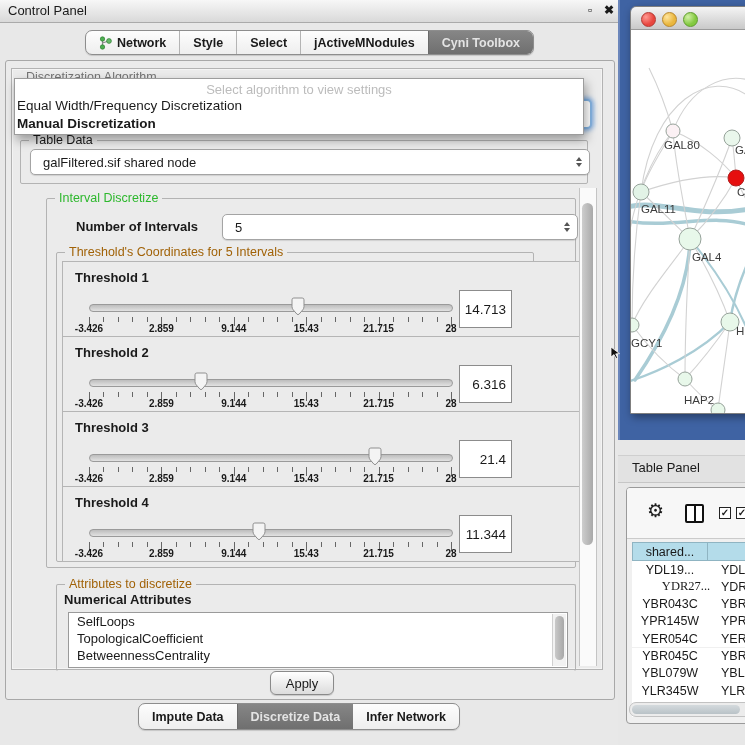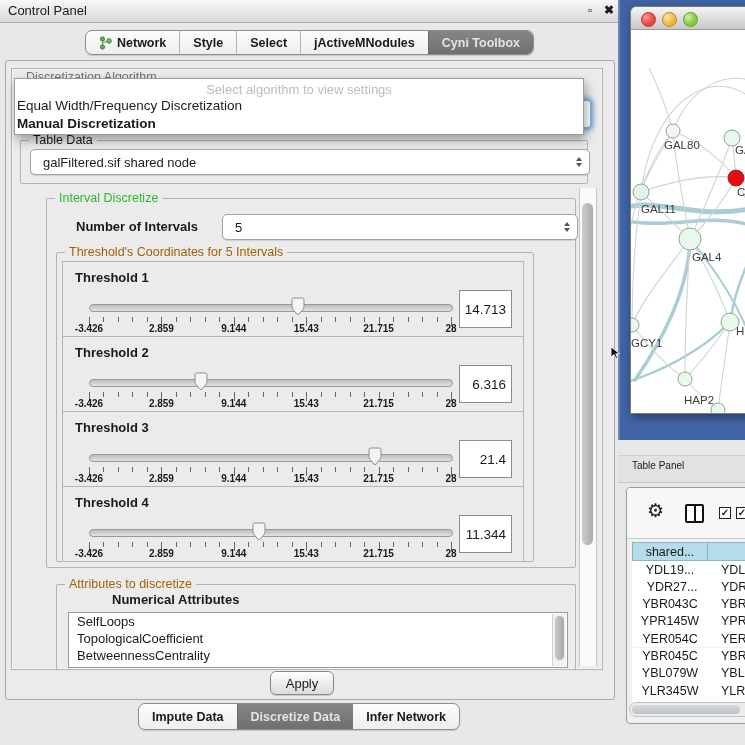--- a/index.html
+++ b/index.html
@@ -99,21 +99,21 @@
   #light-red{left:10px;background:radial-gradient(circle at 4px 4px,#ff9a92,#e8463f 60%);border:1px solid #b23730;}
   #light-yellow{left:31px;background:radial-gradient(circle at 4px 4px,#ffe59e,#e9b63d 60%);border:1px solid #b8862a;}
   #light-green{left:52px;background:radial-gradient(circle at 4px 4px,#d2f0a8,#83c940 60%);border:1px solid #5f9c2d;}
   #net-canvas{height:383px;background:#fff;overflow:hidden;}
   #net-svg text{font-size:11.5px;fill:#3c3c3c;}
 
   
   #tp-gap{left:618px;top:440px;width:127px;height:305px;background:#e7e7e7;}
   #tp-titlebar{left:618px;top:455px;width:127px;height:26px;background:#e2e2e2;
     border-top:1px solid #cfcfcf;border-bottom:1px solid #c6c6c6;}
-  #tp-title{left:632px;top:460px;font-size:10px;}
+  #tp-title{left:632px;top:460px;font-size:13px;}
   #tp-frame{left:626px;top:487px;width:134px;height:235px;border:1px solid #9a9a9a;
     border-radius:4px;background:#f0f0f0;overflow:hidden;}
   #tp-toolbar{position:absolute;left:0;top:0;width:100%;height:50px;background:#f7f7f7;
     border-bottom:1px solid #cbcbcb;}
   #gear-icon{position:absolute;left:20px;top:11px;font-size:19px;color:#1c1c1c;}
   #split-icon{position:absolute;left:58px;top:16px;width:15px;height:15px;border:2px solid #111;border-radius:2px;background:#fff;}
   #split-icon:after{content:"";position:absolute;left:6.5px;top:0;width:2px;height:15px;background:#111;}
   .cbx{position:absolute;top:19px;width:10px;height:10px;border:1.5px solid #222;background:#fff;
     font-size:10px;line-height:10px;text-align:center;font-weight:bold;}
   #cbx1{left:92px;} #cbx2{left:109px;}
@@ -201,21 +201,21 @@
   <span>5</span>
   <span class="stepper">
       <span class="up"></span>
       <span class="down"></span>
     </span>
 </div>
 
 <div class="abs groupbox" style="left:56px;top:252px;width:476px;height:308px;">
   <span class="grouplabel blue">Threshold's Coordinates for 5 Intervals</span>
 </div>
-<div class="abs" id="threshold-rows" style="left:62px;top:262px;width:462px;">
+<div class="abs" id="threshold-rows" style="left:62px;top:262px;width:520px;">
     <div class="thr-row">
       <div class="thr-label">Threshold 1</div>
       <div class="track"></div>
       <div class="tick major" style="left: 26px;"></div>
       <div class="tick" style="left: 40.48px;"></div>
       <div class="tick" style="left: 54.96px;"></div>
       <div class="tick" style="left: 69.44px;"></div>
       <div class="tick" style="left: 83.92px;"></div>
       <div class="tick major" style="left: 98.4px;"></div>
       <div class="tick" style="left: 112.88px;"></div>
@@ -367,21 +367,21 @@
       <div class="thumb" style="left: 188.137px;"><svg width="16" height="19" viewBox="0 0 16 19">
           <path d="M2,2.8 Q2,1 3.8,1 L12.2,1 Q14,1 14,2.8 L14,9.5 Q14,11.4 12.8,12.8 L9.2,17 Q8,18.4 6.8,17 L3.2,12.8 Q2,11.4 2,9.5 Z" fill="#f4f4f4" stroke="#8f8f8f" stroke-width="1"></path>
         </svg></div>
       <div class="valbox">11.344</div>
     </div>
   </div>
 
 <div class="abs groupbox" style="left:56px;top:584px;width:518px;height:86px;border-bottom:none;">
   <span class="grouplabel blue">Attributes to discretize</span>
 </div>
-<div class="abs" style="left:64px;top:592px;font-size:13px;font-weight:bold;margin-left:48px;">Numerical Attributes</div>
+<div class="abs" style="left:64px;top:592px;font-size:13px;font-weight:bold;">Numerical Attributes</div>
 <div class="abs" id="attr-list">
   <div id="attr-items">
       <div class="attr-item">SelfLoops</div>
       <div class="attr-item">TopologicalCoefficient</div>
       <div class="attr-item">BetweennessCentrality</div>
     </div>
   <div id="attr-scroll">
       <div id="attr-thumb"></div>
     </div>
 </div>
@@ -482,21 +482,21 @@
   </div>
   <div id="tp-table">
     <div class="th-cell" style="left:0;width:76px;">shared...</div>
     <div class="th-cell" style="left:75px;width:100px;">na</div>
     <div id="tp-rows">
         <div class="td-row" style="top: 19px;">
           <div class="td-cell" style="left: 0px; width: 76px;">YDL19...</div>
           <div class="td-cell" style="left: 75px; width: 100px; justify-content: flex-start; padding-left: 14px;">YDL1</div>
         </div>
         <div class="td-row" style="top: 36.3px;">
-          <div class="td-cell" style="left: 2px; width: 76px;">YDR27...</div>
+          <div class="td-cell" style="left: 16px; width: 76px; font-family: Liberation Serif, serif;">YDR27...</div>
           <div class="td-cell" style="left: 75px; width: 100px; justify-content: flex-start; padding-left: 14px;">YDR2</div>
         </div>
         <div class="td-row" style="top: 53.6px;">
           <div class="td-cell" style="left: 0px; width: 76px;">YBR043C</div>
           <div class="td-cell" style="left: 75px; width: 100px; justify-content: flex-start; padding-left: 14px;">YBR0</div>
         </div>
         <div class="td-row" style="top: 70.9px;">
           <div class="td-cell" style="left: 0px; width: 76px;">YPR145W</div>
           <div class="td-cell" style="left: 75px; width: 100px; justify-content: flex-start; padding-left: 14px;">YPR1</div>
         </div>

